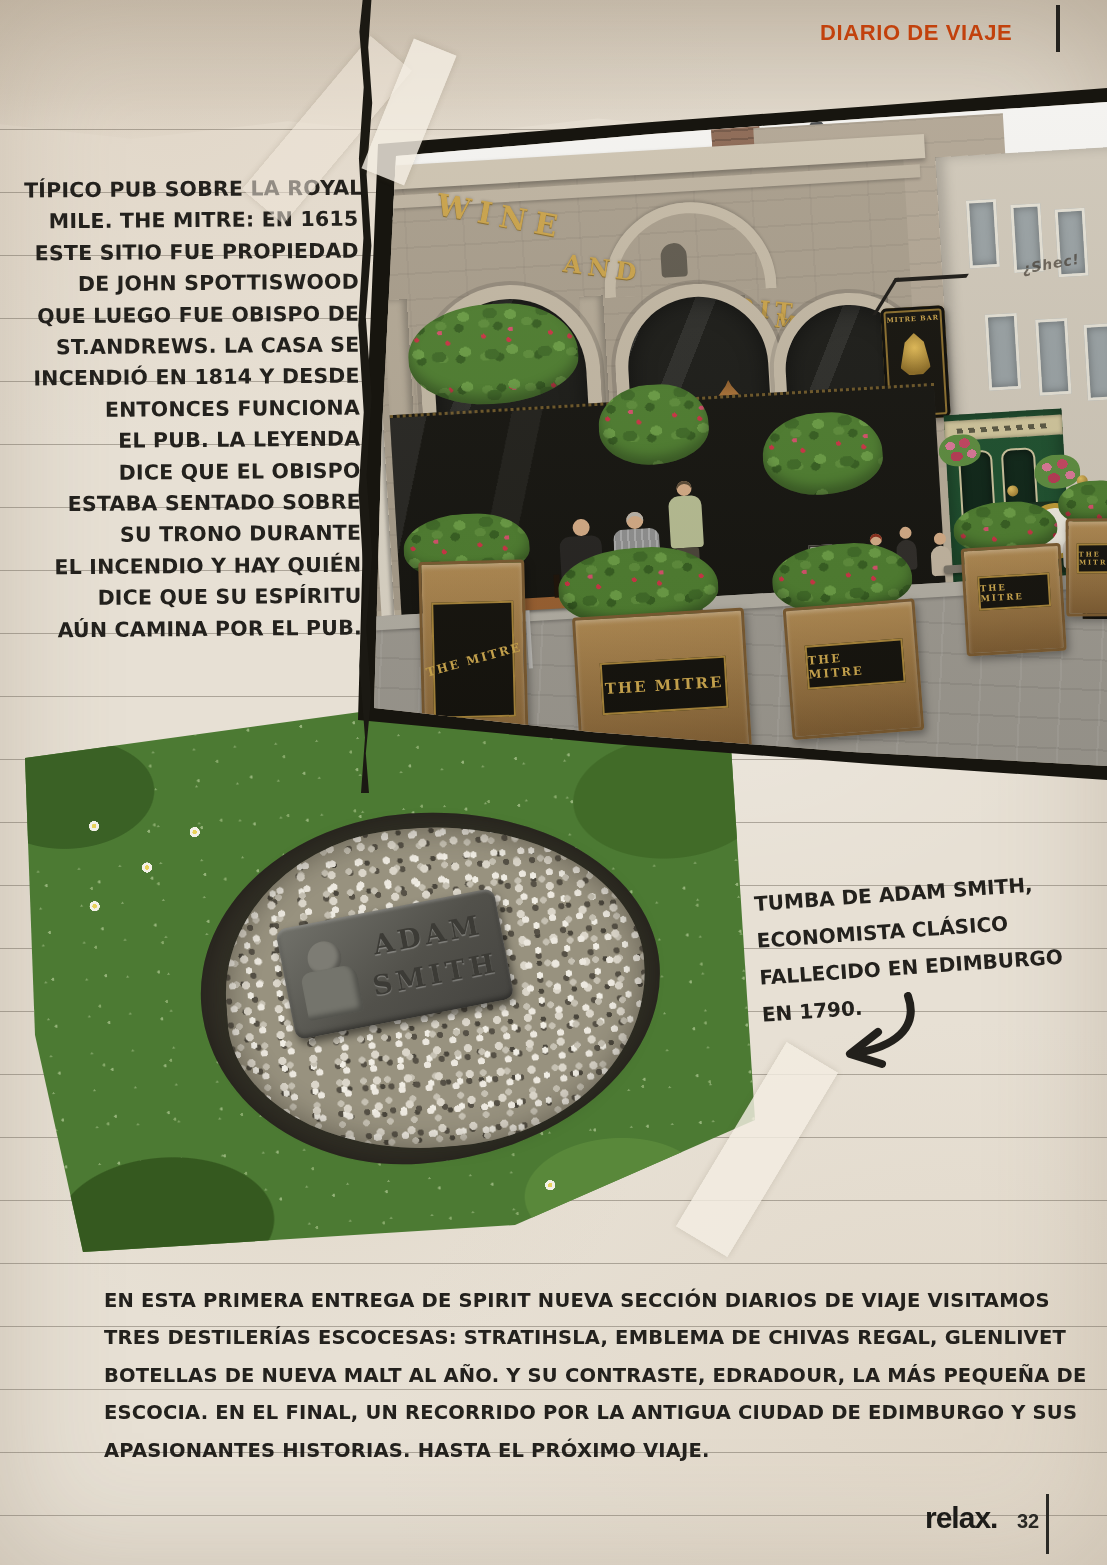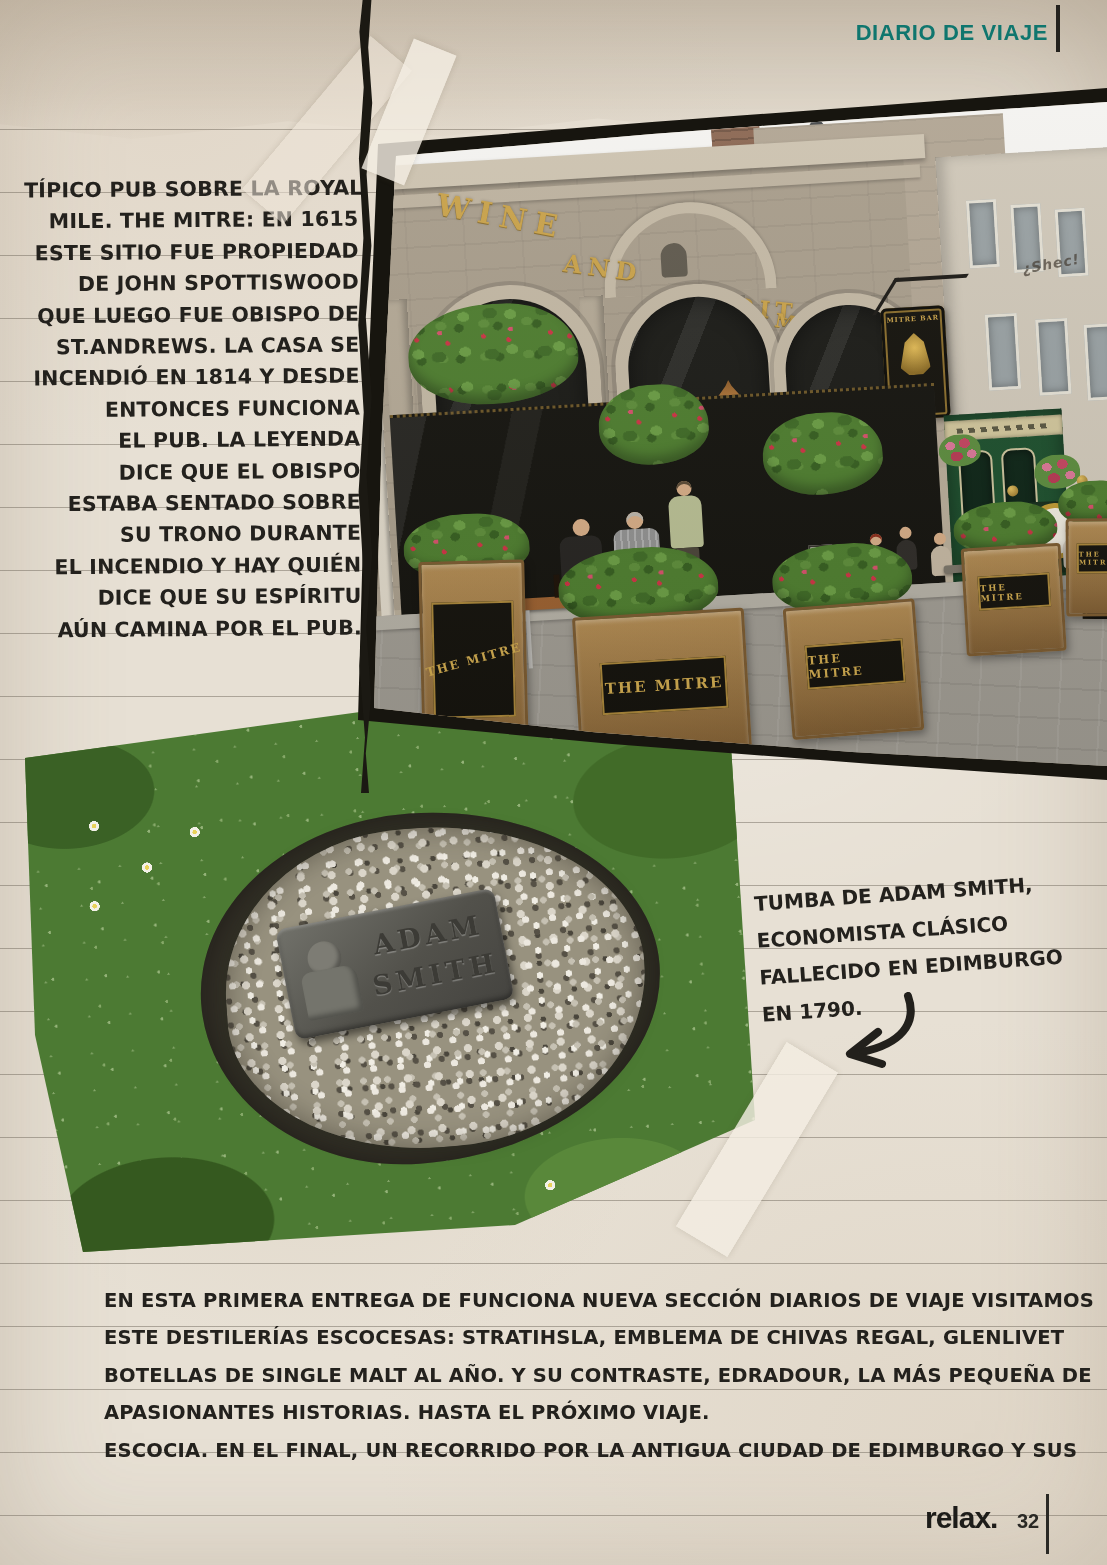--- a/index.html
+++ b/index.html
@@ -12,22 +12,22 @@
       radial-gradient(900px 500px at 15% 8%, rgba(214,197,177,.30), transparent 65%),
       radial-gradient(1000px 700px at 88% 92%, rgba(206,190,168,.28), transparent 60%),
       radial-gradient(600px 350px at 65% 45%, rgba(255,255,255,.18), transparent 60%),
       radial-gradient(500px 300px at 30% 75%, rgba(210,196,176,.20), transparent 60%);}
   .top-shade{left:0;top:0;width:100%;height:148px;
     background:linear-gradient(180deg, rgba(146,128,104,.30), rgba(146,128,104,.14) 62%, rgba(146,128,104,0));
     clip-path:polygon(0 0,100% 0,100% 74%,93% 84%,82% 76%,68% 90%,54% 80%,40% 92%,26% 82%,12% 94%,0 84%);}
   .ruled{left:0;top:67px;width:100%;height:1473px;pointer-events:none;
     background-image:repeating-linear-gradient(180deg, transparent 0 61.6px, rgba(108,100,88,.48) 61.6px 63px);}
   
-  .hdr-title{left:820px;top:20px;width:228px;text-align:right;font:bold 22px/26px "Liberation Sans",sans-serif;
-    letter-spacing:.6px;color:#0f766e;}
+  .hdr-title{left:820px;top:20px;width:228px;text-align:left;font:bold 22px/26px "Liberation Sans",sans-serif;
+    letter-spacing:.6px;color:#c2410c;}
   .hdr-bar{left:1056px;top:5px;width:4px;height:47px;background:#24221e;}
   .ftr-brand{left:925px;top:1501px;font:bold 30px/34px "Liberation Sans",sans-serif;letter-spacing:-1px;color:#1d1c19;}
   .ftr-page{left:1017px;top:1509px;font:bold 20px/24px "Liberation Sans",sans-serif;color:#2a2925;}
   .ftr-bar{left:1046px;top:1494px;width:3px;height:60px;background:#2a2925;}
   
   .note-left{left:26px;top:174px;width:334px;text-align:right;font-weight:bold;font-size:20.5px;line-height:31.4px;
     color:#23211d;letter-spacing:.2px;transform:rotate(-.5deg);}
   .note-left div,.caption div,.bottom-par div{white-space:nowrap;}
   .caption{left:753px;top:886px;width:330px;font-weight:bold;font-size:20px;line-height:37px;color:#23211d;
     transform:rotate(-4deg);transform-origin:left top;}
@@ -365,23 +365,23 @@
       <div>ECONOMISTA CLÁSICO</div>
       <div>FALLECIDO EN EDIMBURGO</div>
       <div>EN 1790.</div>
     </div>
   <svg class="abs arrow-svg" width="95" height="80" viewBox="0 0 95 80">
     <path d="M82 4 C 92 32, 74 52, 36 60" stroke="#22201c" stroke-width="8" fill="none" stroke-linecap="round"></path>
     <path d="M52 40 L24 62 L56 72" stroke="#22201c" stroke-width="8" fill="none" stroke-linecap="round" stroke-linejoin="round"></path>
   </svg>
 
   <div class="abs bottom-par">
-      <div>EN ESTA PRIMERA ENTREGA DE FUNCIONA NUEVA SECCIÓN DIARIOS DE VIAJE VISITAMOS</div>
-      <div>ESTE DESTILERÍAS ESCOCESAS: STRATIHSLA, EMBLEMA DE CHIVAS REGAL, GLENLIVET</div>
-      <div>BOTELLAS DE SINGLE MALT AL AÑO. Y SU CONTRASTE, EDRADOUR, LA MÁS PEQUEÑA DE</div>
+      <div>EN ESTA PRIMERA ENTREGA DE SPIRIT NUEVA SECCIÓN DIARIOS DE VIAJE VISITAMOS</div>
+      <div>TRES DESTILERÍAS ESCOCESAS: STRATIHSLA, EMBLEMA DE CHIVAS REGAL, GLENLIVET</div>
+      <div>BOTELLAS DE NUEVA MALT AL AÑO. Y SU CONTRASTE, EDRADOUR, LA MÁS PEQUEÑA DE</div>
+      <div>ESCOCIA. EN EL FINAL, UN RECORRIDO POR LA ANTIGUA CIUDAD DE EDIMBURGO Y SUS</div>
       <div>APASIONANTES HISTORIAS. HASTA EL PRÓXIMO VIAJE.</div>
-      <div>ESCOCIA. EN EL FINAL, UN RECORRIDO POR LA ANTIGUA CIUDAD DE EDIMBURGO Y SUS</div>
     </div>
 
   <div class="abs ftr-brand">relax.</div>
   <div class="abs ftr-page">32</div>
   <div class="abs ftr-bar"></div>
 </div>
 
 </body></html>

